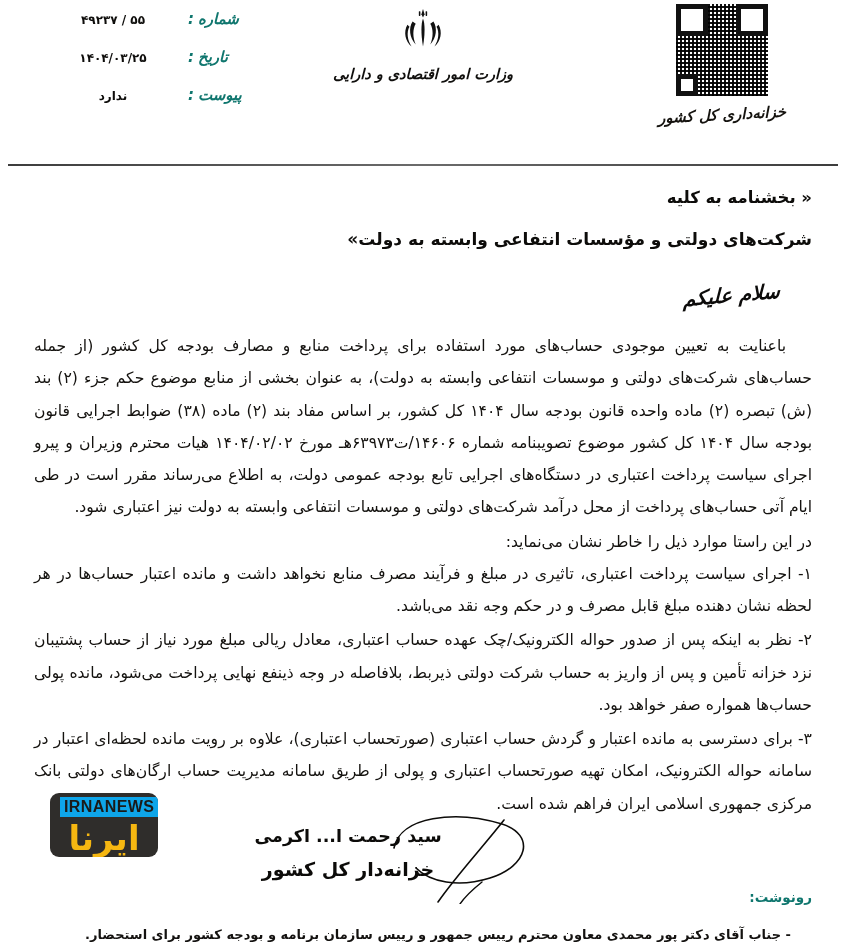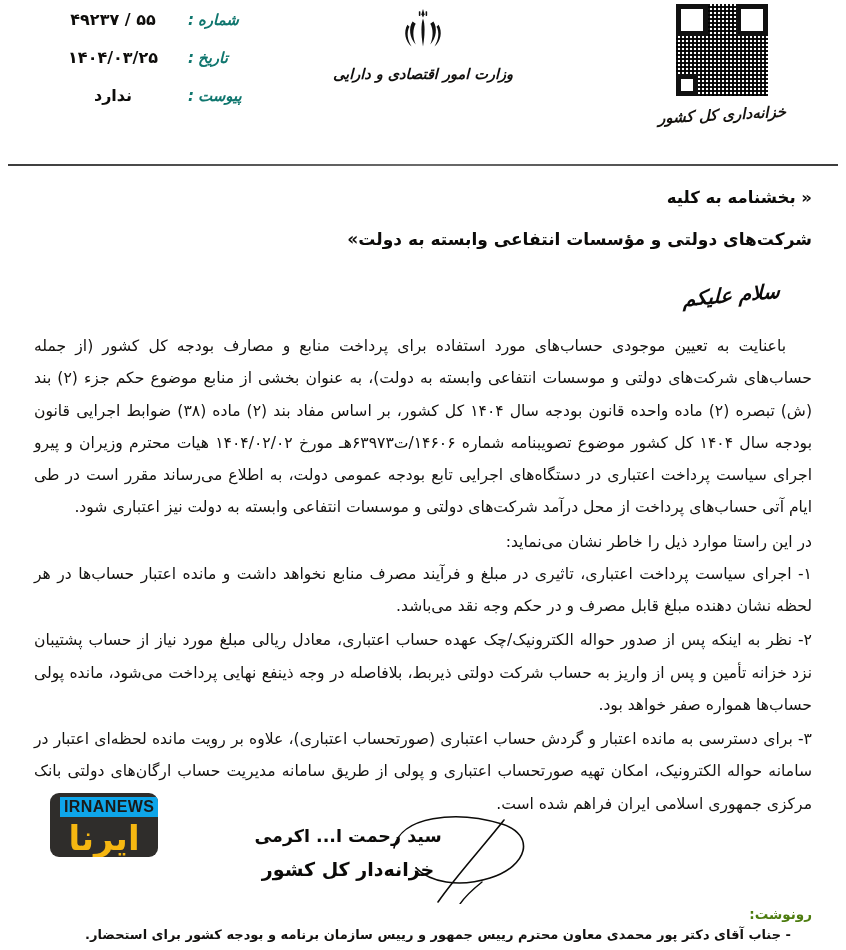--- a/index.html
+++ b/index.html
@@ -101,21 +101,21 @@
     font-weight: 600;
     font-style: italic;
     color: #0f766e;
     flex: none;
     direction: rtl;
   }
   .meta-label .colon { margin-right: 4px; }
   .meta-value {
     flex: 1;
     text-align: center;
-    font-size: 16px;
+    font-size: 12px;
     font-weight: 700;
     color: #0e0d0b;
     direction: ltr;
     unicode-bidi: bidi-override;
   }
   .meta-value.rtl-val { direction: rtl; unicode-bidi: normal; font-weight: 600; }
 
   .header-rule {
     position: absolute;
     left: 8px; right: 8px;
@@ -233,22 +233,22 @@
   }
 
   .cc-block {
     position: absolute;
     bottom: 8px; right: 34px; left: 34px;
   }
   .cc-heading {
     font-size: 13.5px;
     font-weight: 700;
     text-align: right;
-    color: #4d7c0f;
-    margin-bottom: 5px;
+    color: #0f766e;
+    margin-bottom: 22px;
   }
   .cc-item {
     font-size: 13px;
     font-weight: 600;
     text-align: center;
     color: #141210;
     padding-left: 30px;
   }
 </style>
 </head>

